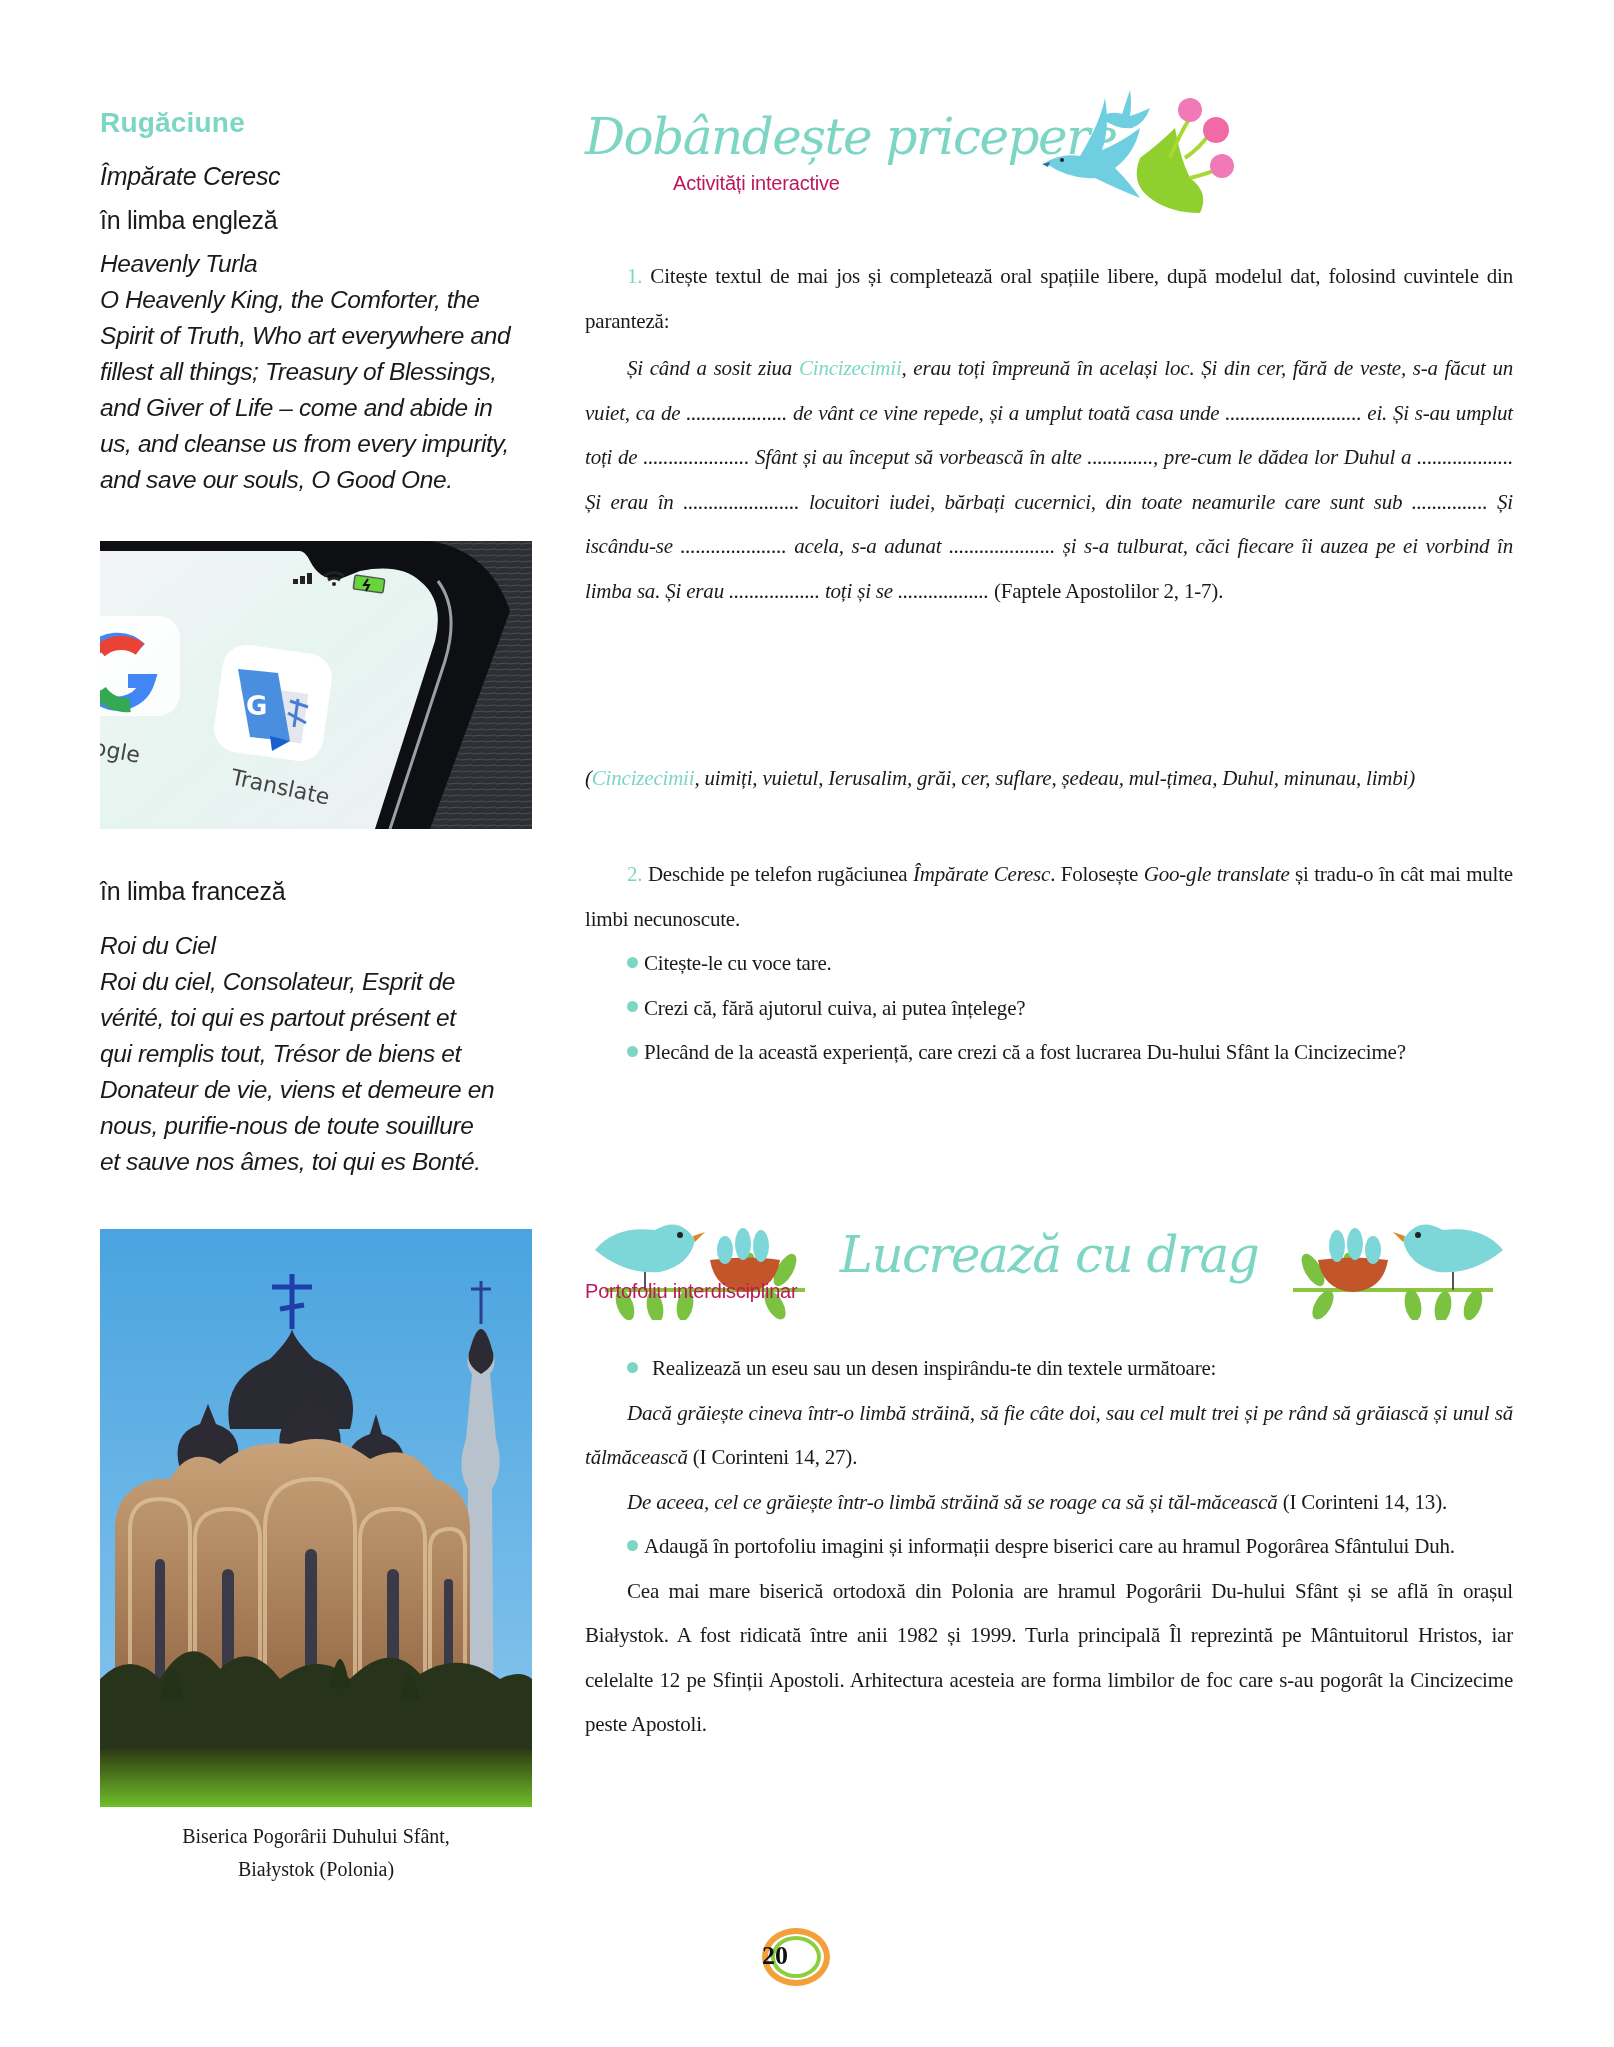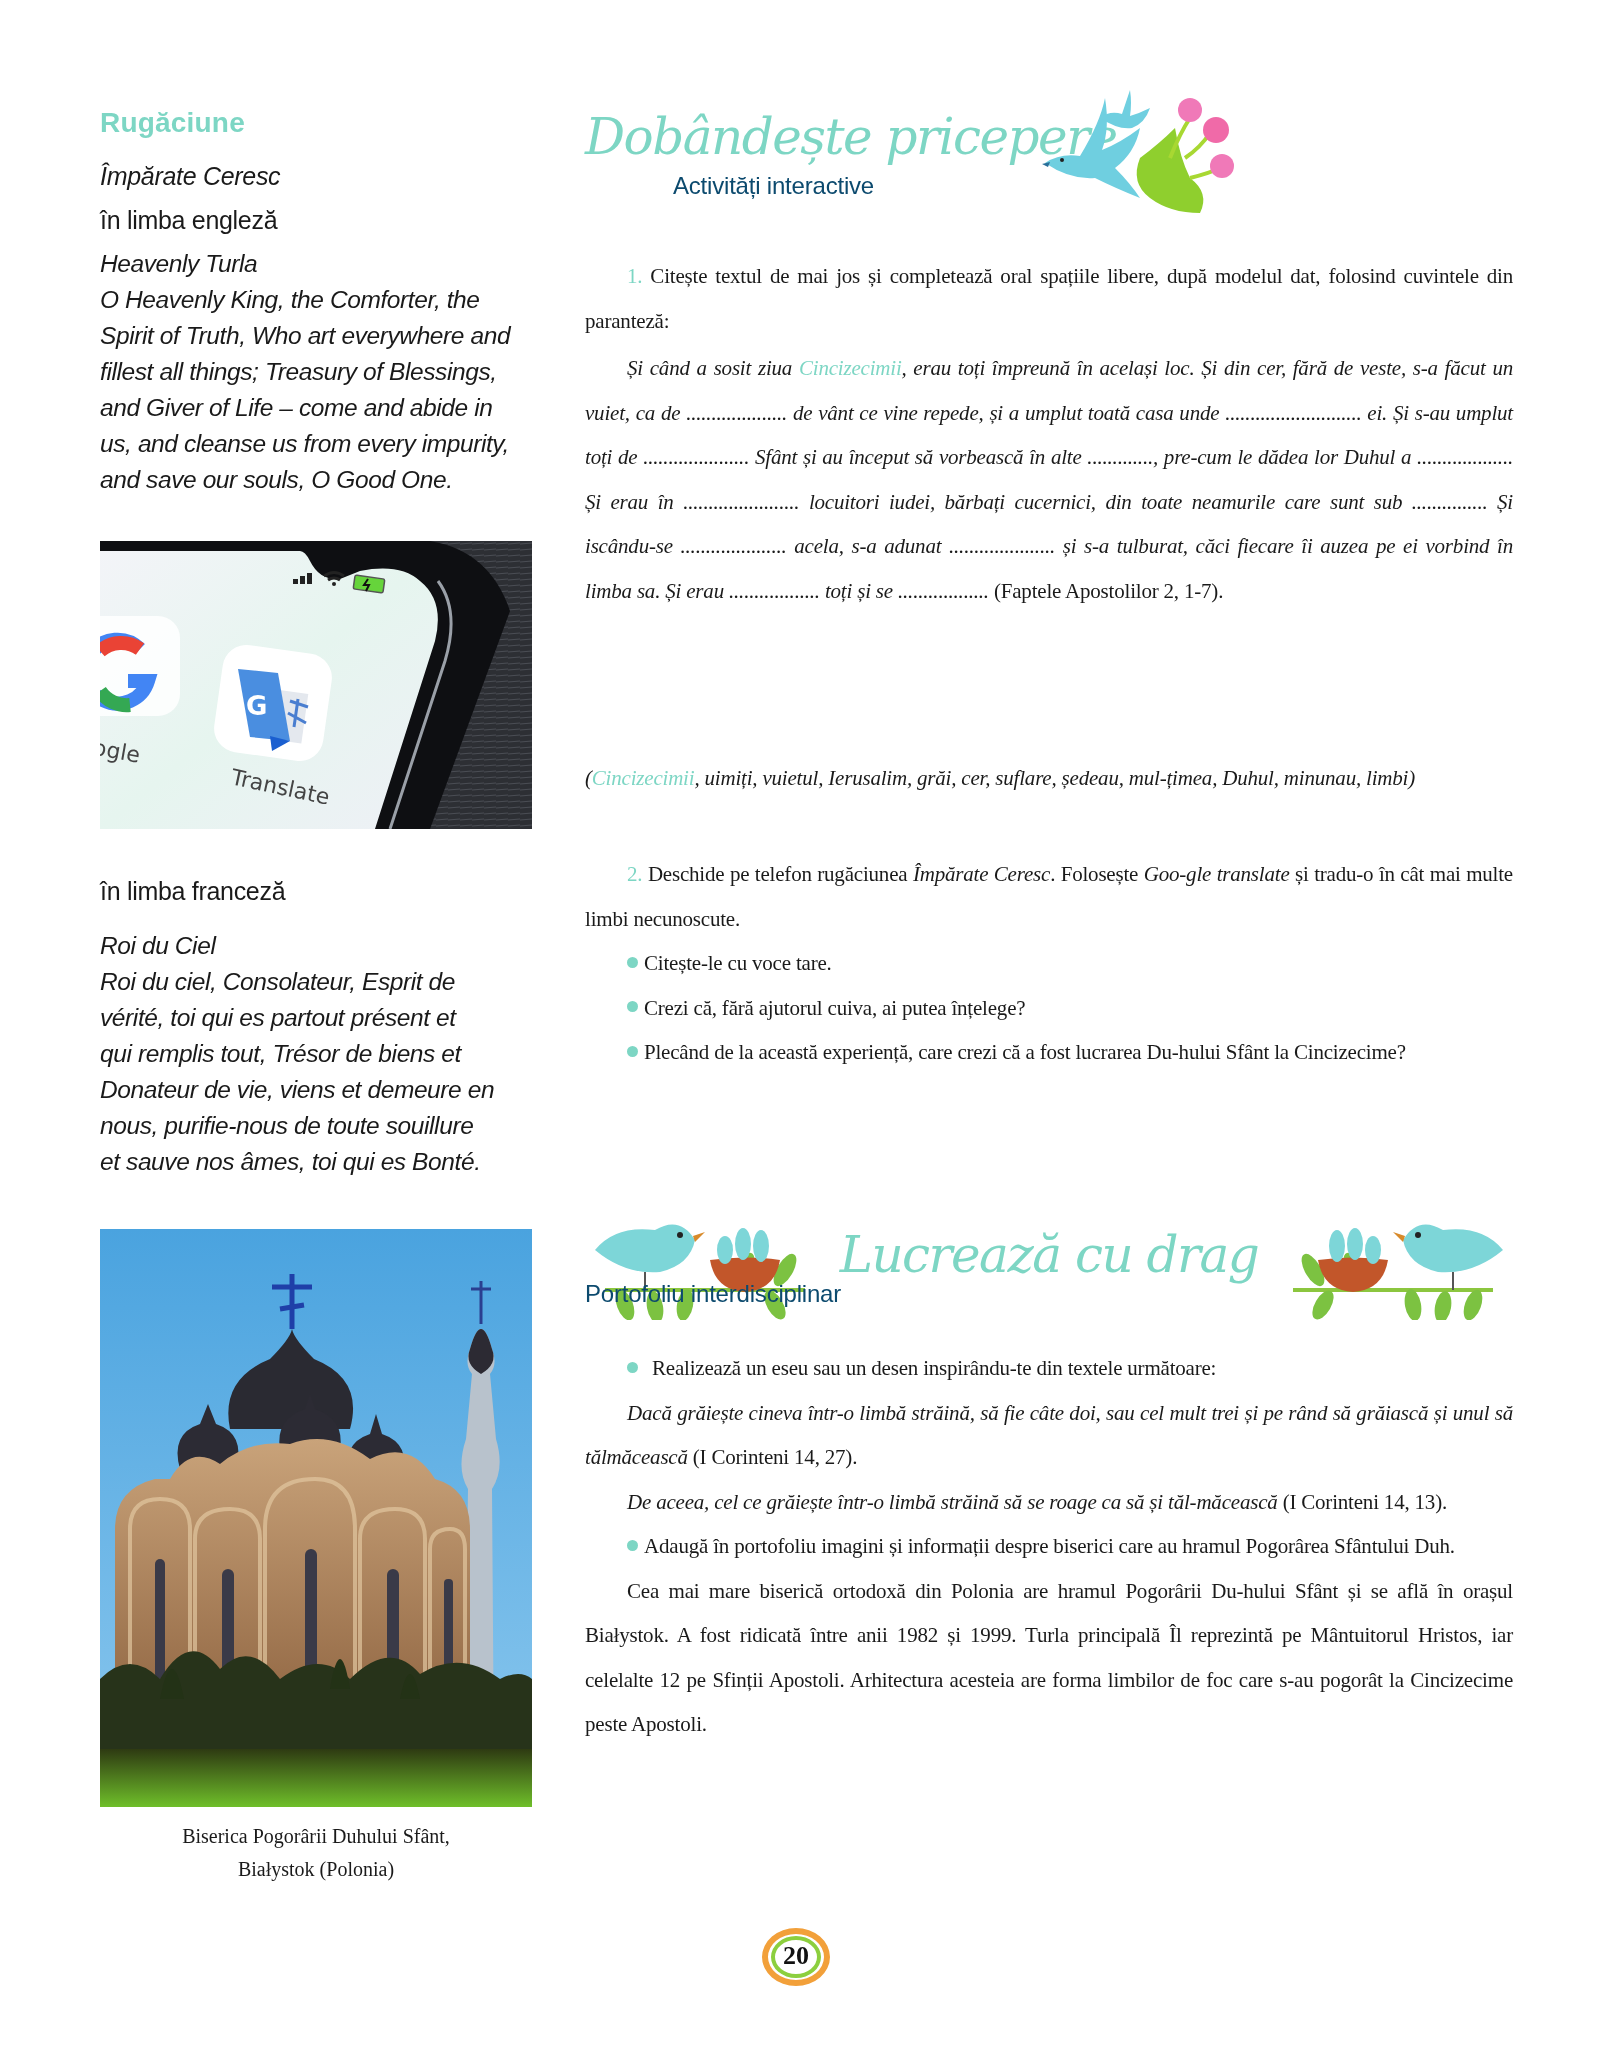--- a/index.html
+++ b/index.html
@@ -25,21 +25,21 @@
 
   #phone-img { top: 541px; height: 288px; overflow: hidden; background: #2a2c30; }
   #church-img { top: 1229px; height: 578px; overflow: hidden; }
   #church-caption { top: 1820px; font-size: 20px; text-align: center; line-height: 33px; }
 
   
   #right { position: absolute; left: 585px; top: 0; width: 928px; }
   .r-abs { position: absolute; left: 0; width: 928px; }
 
   .section-title { font-family: "DejaVu Serif", serif; font-style: italic; font-size: 50px; letter-spacing: -1.5px; color: #7dd6c4; white-space: nowrap; }
-  .section-sub { font-size: 24px; color: #0c4a6e; white-space: nowrap; letter-spacing: -0.2px; }
+  .section-sub { font-size: 20px; color: #be185d; white-space: nowrap; letter-spacing: -0.2px; }
 
   #sec1-title { position: absolute; left: 0; top: 108px; }
   #sec1-sub { position: absolute; left: 88px; top: 172px; }
   #sec1-art { position: absolute; left: 455px; top: 88px; width: 200px; height: 130px; }
 
   .body-text { font-size: 21px; line-height: 44.5px; letter-spacing: -0.2px; }
   .para { text-align: justify; text-align-last: left; }
   .indent { text-indent: 42px; }
   .num { color: #7dd6c4; }
   .it { font-style: italic; }
@@ -58,21 +58,21 @@
   #sec2-bird-right { position: absolute; right: 0; top: 0; width: 240px; height: 110px; }
   #sec2-title { position: absolute; left: 0; width: 928px; top: 16px; text-align: center; }
   #sec2-sub { position: absolute; left: 0; width: 928px; top: 70px; text-align: left; }
 
   #sec2-body { top: 1346px; }
 
   
   #page-num { position: absolute; left: 762px; top: 1928px; width: 68px; height: 58px; }
   #page-num .ring-o { position: absolute; inset: 0; border-radius: 50%; border: 6px solid #f2a03a; }
   #page-num .ring-i { position: absolute; left: 9px; top: 8px; right: 9px; bottom: 8px; border-radius: 50%; border: 4px solid #8ccf3e; }
-  #page-num span { position: absolute; left: 0; width: 100%; top: 13px; text-align: center; font-size: 26px; font-weight: bold; color: #111; }
+  #page-num span { position: absolute; left: 0; width: 100%; top: 13px; font-size: 26px; font-weight: bold; color: #111; }
 </style>
 </head>
 <body>
 
 <div id="left">
   <div id="prayer-heading" class="l-abs sans teal">Rugăciune</div>
   <div id="prayer-title" class="l-abs sans">Împărate Ceresc</div>
 
   <div id="lang-en" class="l-abs sans lang-label">în limba engleză</div>
   <div id="en-block" class="l-abs sans prayer-block">

